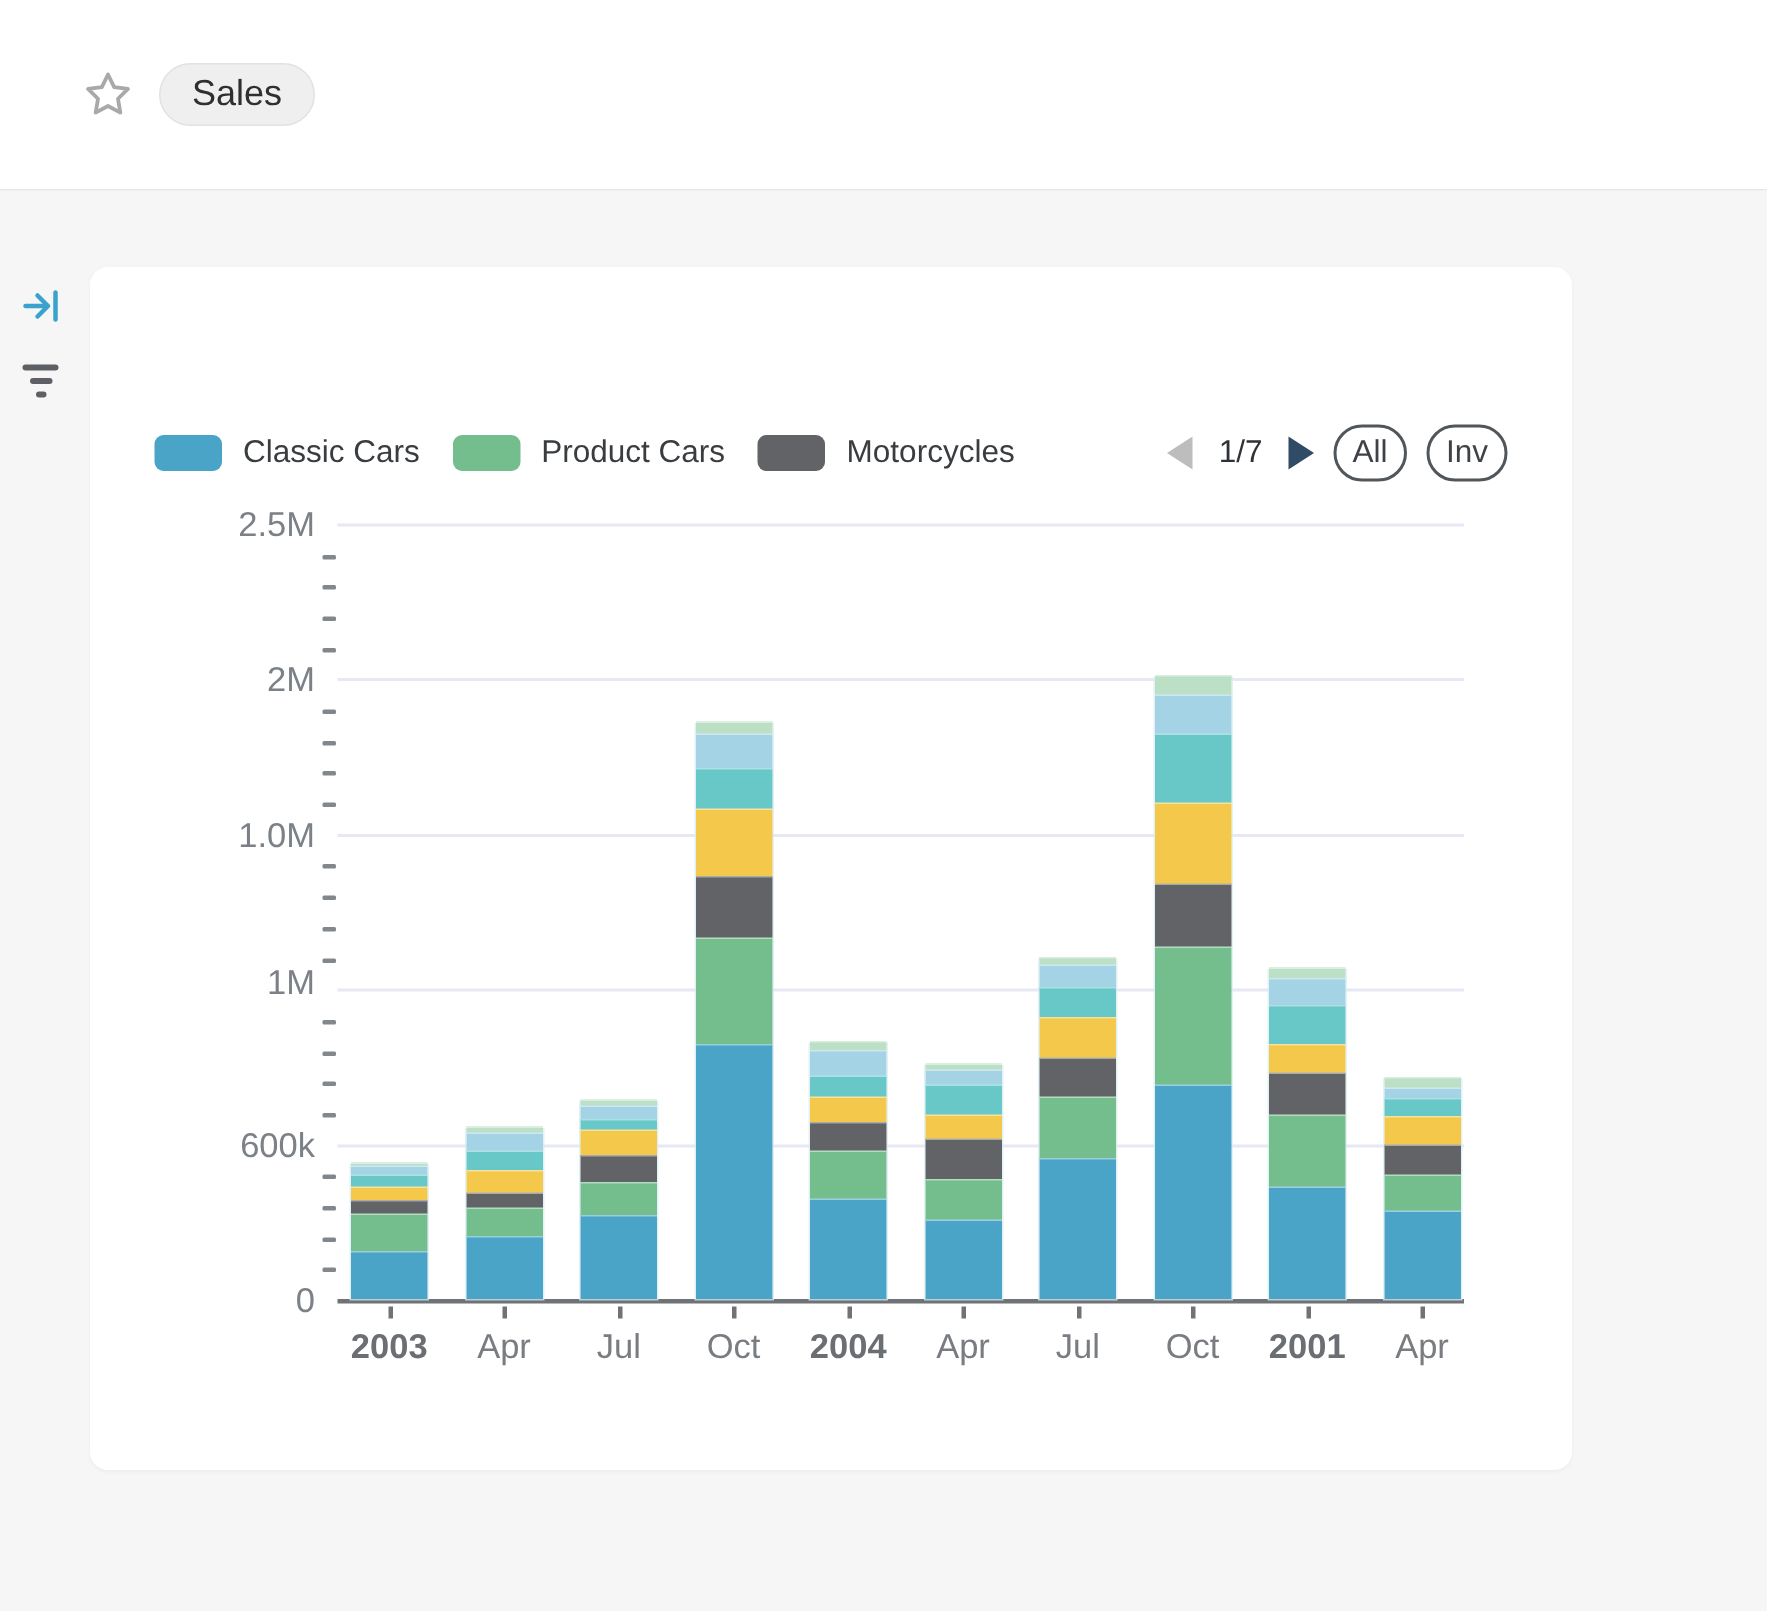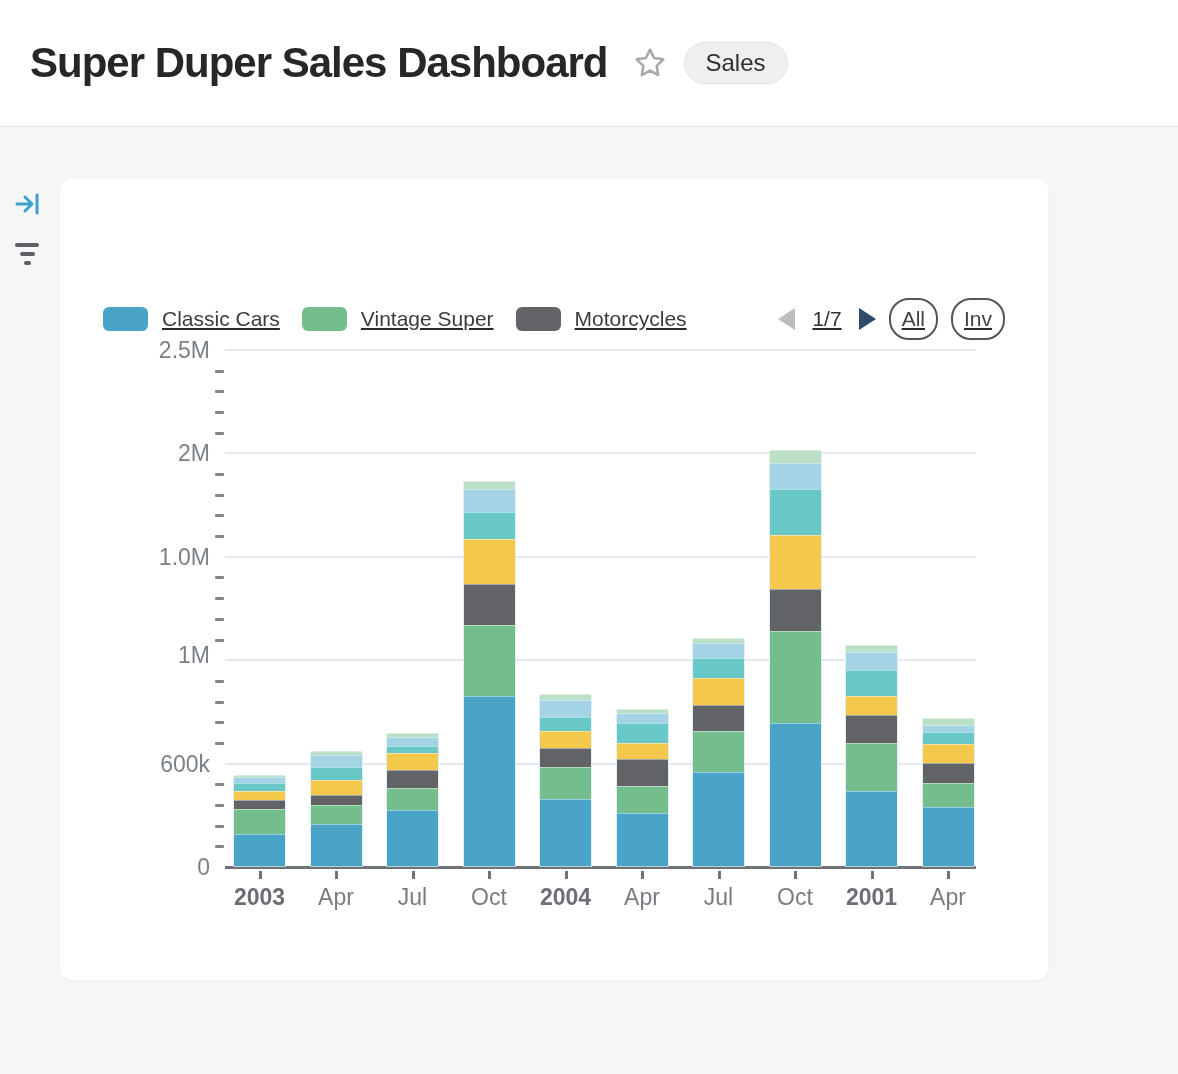--- a/index.html
+++ b/index.html
@@ -42,22 +42,22 @@
   }
   .card-header {
     position:absolute; left:32px; right:34px; top:40px;
     display:flex; justify-content:space-between; align-items:flex-start;
   }
   .card-title { font-size:29px; font-weight:700; color:#222426; letter-spacing:-0.3px; }
   .kebab { display:flex; flex-direction:column; gap:5px; padding:4px 6px; cursor:pointer; margin-top:2px; }
   .kebab i { width:9px; height:9px; border-radius:50%; background:#78868f; }
   
   .legend-row {
-    position:absolute; left:43px; right:43px; top:120px; height:42px;
-    display:flex; text-decoration:underline;
+    position:absolute; left:43px; right:43px; top:103px; height:42px;
+    display:flex; align-items:center;
   }
   .legend-item { display:flex; align-items:center; margin-right:22px; cursor:pointer; }
   .legend-swatch { width:45px; height:24px; border-radius:6px; }
   .legend-label { margin-left:14px; font-size:21px; color:#3a3d40; }
   .pager { display:flex; align-items:center; margin-left:auto; }
   .tri { width:0; height:0; cursor:pointer; }
   .tri-left  { border-top:11px solid transparent; border-bottom:11px solid transparent; border-right:17px solid #bdbdbd; }
   .tri-right { border-top:11px solid transparent; border-bottom:11px solid transparent; border-left:17px solid #2f4b66; }
   .pager-label { font-size:21px; color:#2e3236; margin:0 17px; }
   .pill-btn {
@@ -84,21 +84,20 @@
   .xlabel {
     position:absolute; top:534px; width:90px; text-align:center;
     font-size:23px; color:#797d82;
   }
   .xlabel.year { font-weight:700; color:#6b6f74; }
 </style>
 </head>
 <body>
 
 <header class="top-header">
-  <h1 class="page-title">Super Duper Sales Dashboard</h1>
   <span class="star-btn">
     <svg width="34" height="34" viewBox="0 0 24 24" fill="none" stroke="#a9a9a9" stroke-width="1.8" stroke-linejoin="round">
       <path d="M12 2.6l2.9 5.9 6.5 0.9-4.7 4.6 1.1 6.5L12 17.4 6.2 20.5l1.1-6.5L2.6 9.4l6.5-0.9z"></path>
     </svg>
   </span>
   <span class="badge">Sales</span>
 </header>
 
 <div class="rail">
   <span class="rail-icon icon-collapse">
@@ -118,21 +117,21 @@
 <section class="card">
 
   <div class="legend-row">
     <span id="legend-items" style="display:flex;align-items:center;">
         <div class="legend-item">
           <div class="legend-swatch" style="background: rgb(74, 164, 199);"></div>
           <div class="legend-label">Classic Cars</div>
         </div>
         <div class="legend-item">
           <div class="legend-swatch" style="background: rgb(116, 189, 140);"></div>
-          <div class="legend-label">Vintage Super</div>
+          <div class="legend-label">Product Cars</div>
         </div>
         <div class="legend-item">
           <div class="legend-swatch" style="background: rgb(98, 99, 102);"></div>
           <div class="legend-label">Motorcycles</div>
         </div>
       </span>
     <span class="pager">
       <span class="tri tri-left" style="opacity: 1;"></span>
       <span class="pager-label">1/7</span>
       <span class="tri tri-right"></span>

